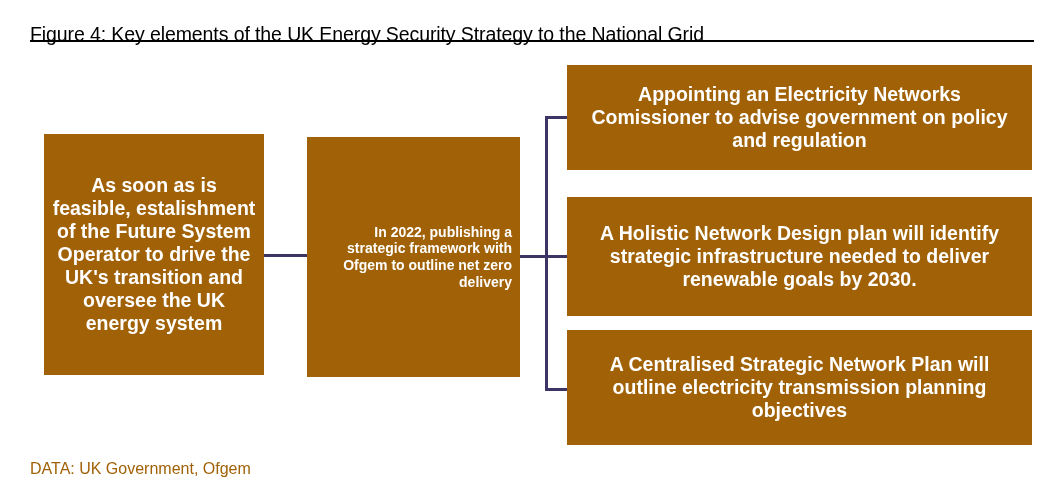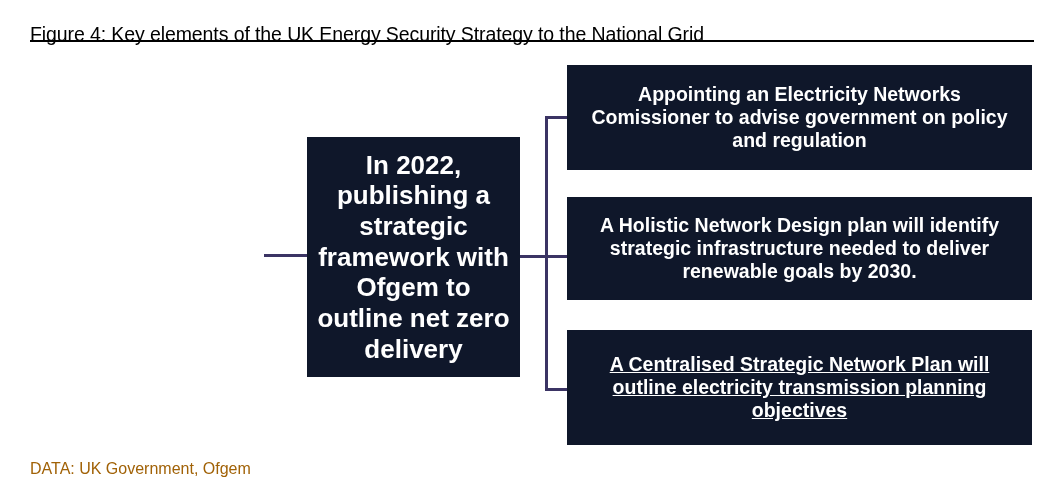--- a/index.html
+++ b/index.html
@@ -42,21 +42,21 @@
     left: 30px;
     top: 40px;
     width: 1004px;
     height: 2px;
     background: #000000;
   }
 
   
   .node {
     position: absolute;
-    background: #0f172a;
+    background: #a16207;
     color: #ffffff;
     display: flex;
     align-items: center;
     justify-content: center;
     text-align: center;
     box-sizing: border-box;
   }
   .node span {
     display: block;
     width: 100%;
@@ -73,32 +73,32 @@
   }
   .node-fso span { font-size: 19.5px; }
 
   .node-framework {
     left: 307px;
     top: 137px;
     width: 213px;
     height: 240px;
     padding: 4px 8px;
   }
-  .node-framework span { font-size: 26px; }
+  .node-framework span { font-size: 14px; text-align: right; }
 
   .node-branch {
     left: 567px;
     width: 465px;
     padding: 4px 10px;
   }
   .node-branch span { font-size: 19.5px; }
 
   .node-commissioner { top: 65px;  height: 105px; }
-  .node-hnd          { top: 197px; height: 103px; }
-  .node-cssnp        { top: 330px; height: 115px; text-decoration: underline; }
+  .node-hnd          { top: 197px; height: 119px; }
+  .node-cssnp        { top: 330px; height: 115px; }
 
   
   .conn {
     position: absolute;
     background: #3b3464;
   }
   
   .conn-1-2 {
     left: 264px;
     top: 254px;
@@ -142,20 +142,23 @@
 </head>
 <body>
 
 <div class="figure-root">
 
   <div class="title-wrap">
     <div class="title-text">Figure 4: Key elements of the UK Energy Security Strategy to the National Grid</div>
   </div>
   <div class="title-rule"></div>
 
+  <div class="node node-fso">
+    <span>As soon as is feasible, estalishment of the Future System Operator to drive the UK's transition and oversee the UK energy system</span>
+  </div>
 
   <div class="conn conn-1-2"></div>
 
   <div class="node node-framework">
     <span>In 2022, publishing a strategic framework with Ofgem to outline net zero delivery</span>
   </div>
 
   <div class="conn conn-2-stem"></div>
   <div class="conn conn-spine"></div>
   <div class="conn conn-arm conn-arm-top"></div>

